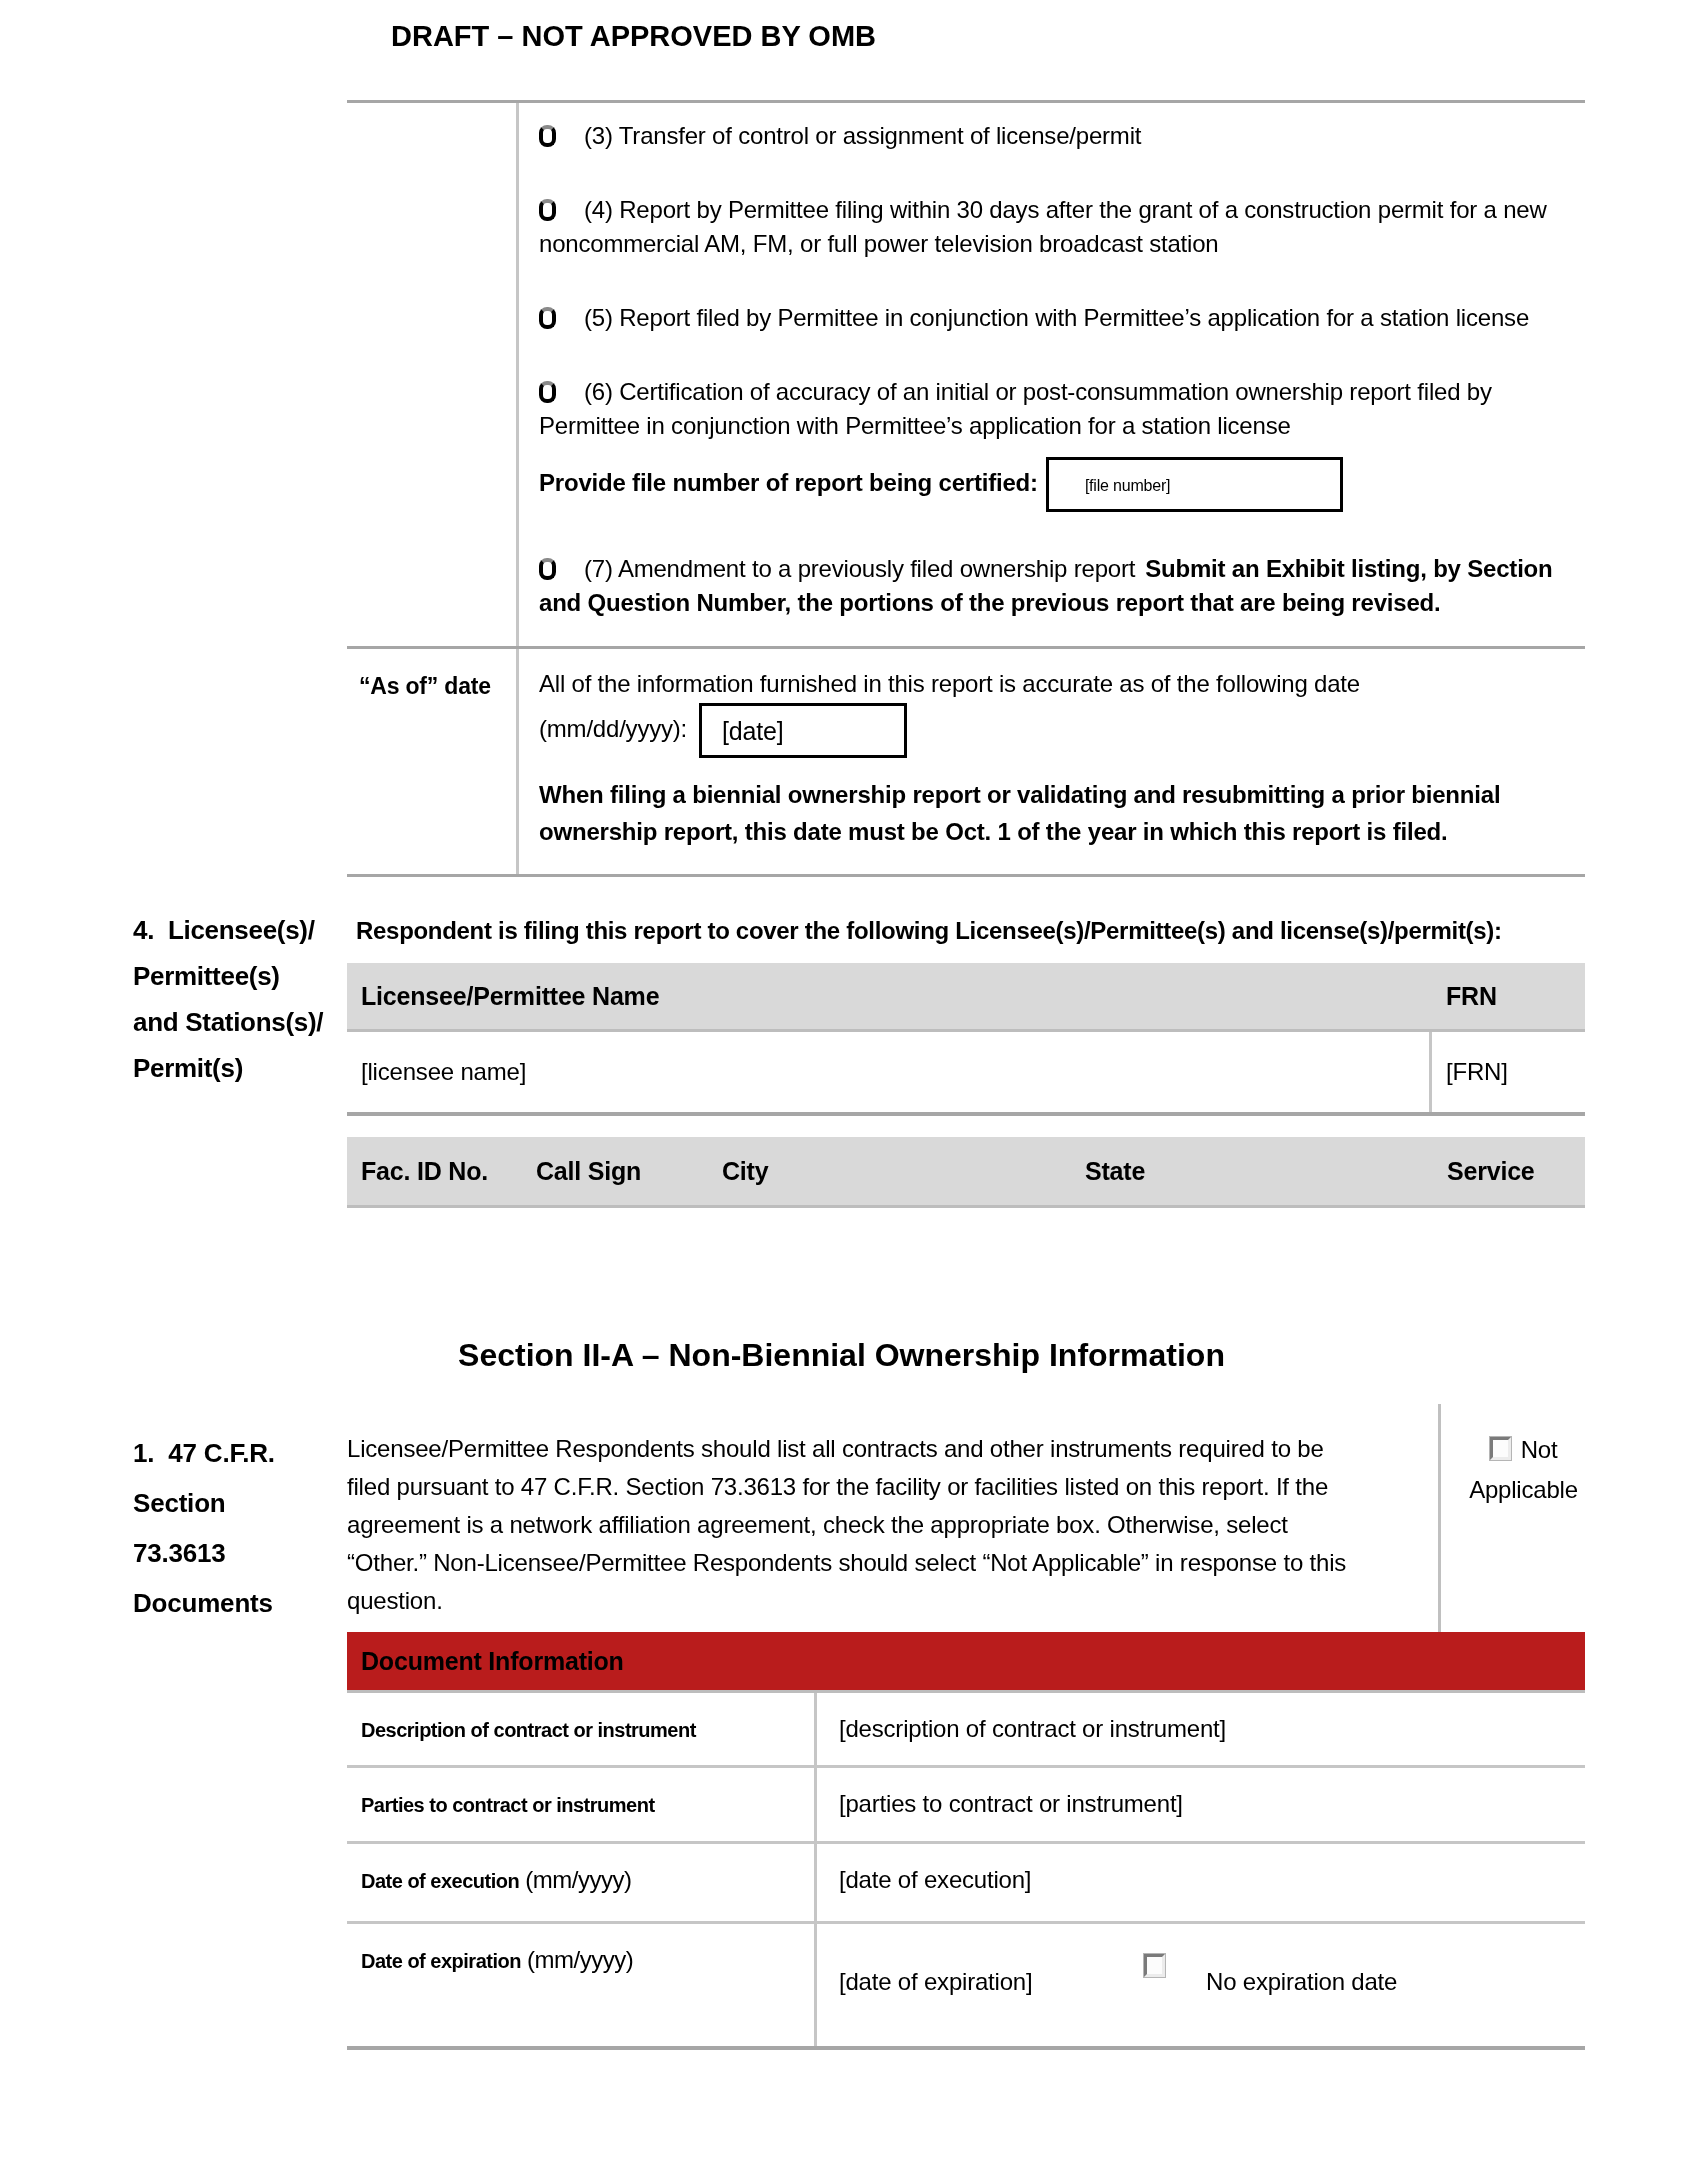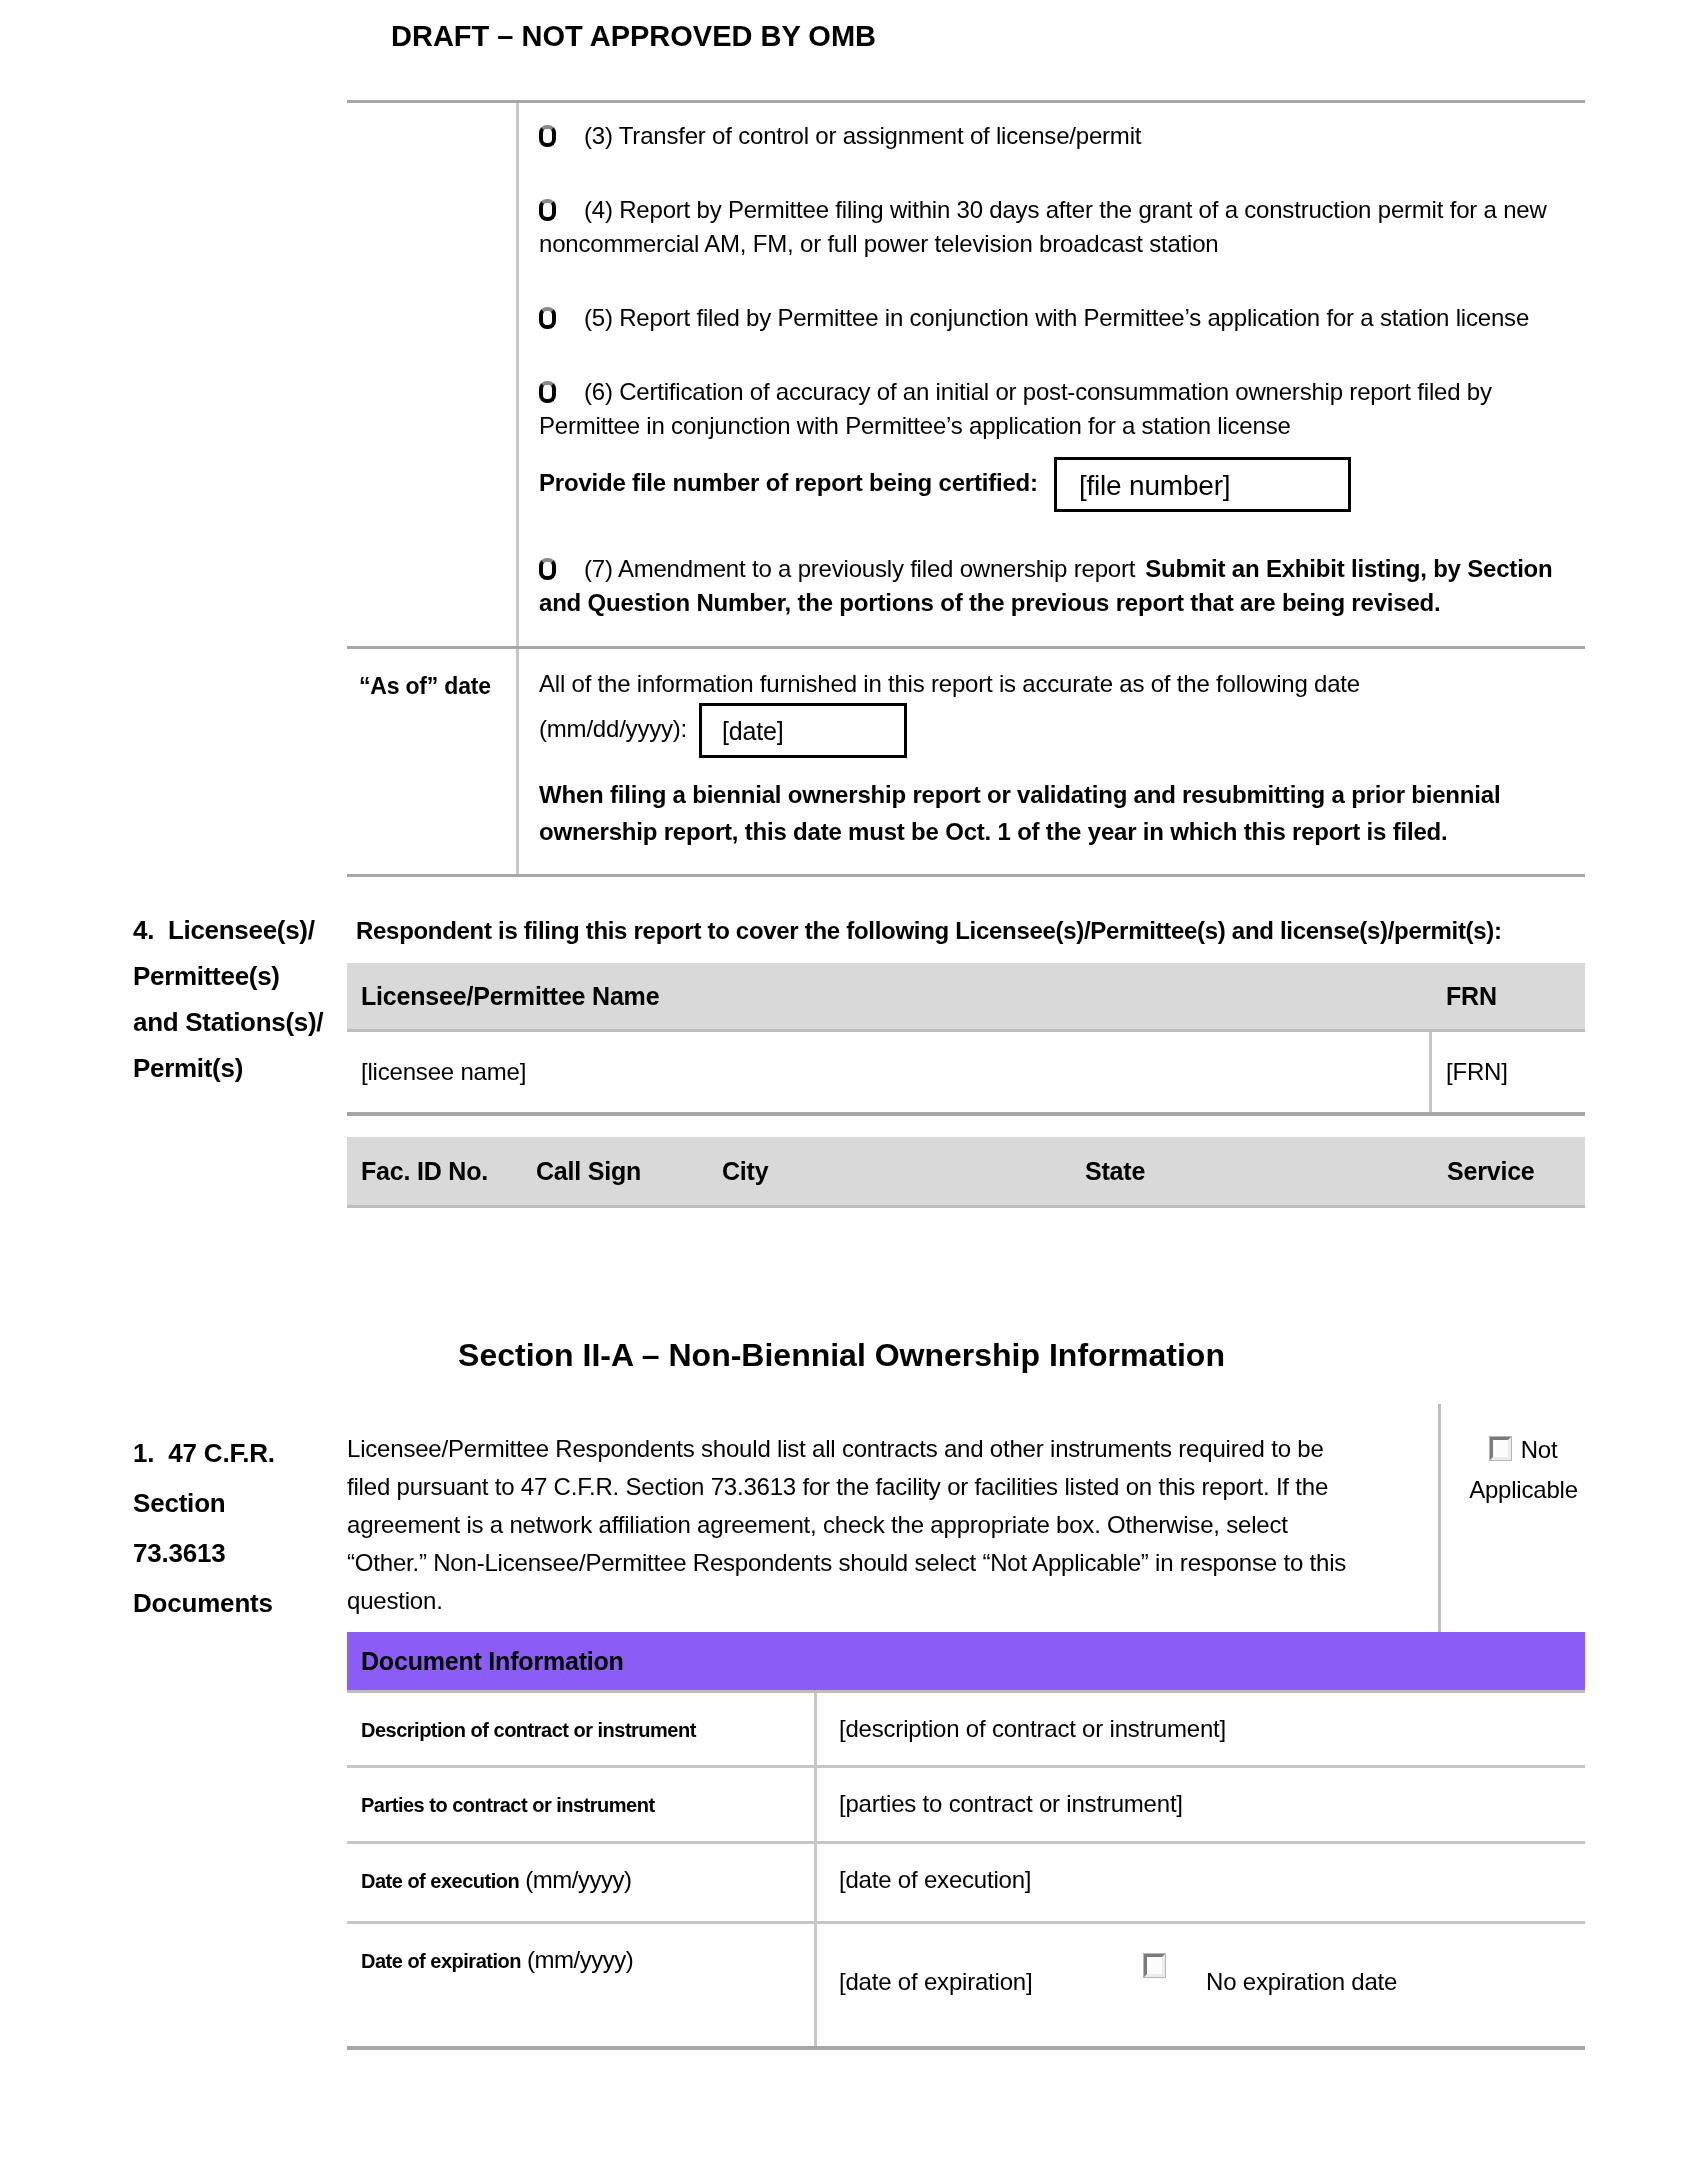--- a/index.html
+++ b/index.html
@@ -34,21 +34,21 @@
   .radio-icon {
     display:inline-block; width:17px; height:22px; background:#fff;
     border:4px solid #000; border-top-color:#8a8a8a; border-radius:8px;
     vertical-align:-3px; margin-right:28px;
   }
   .file-line { margin-top:14px; font-weight:bold; line-height:34px; }
   .input-box {
     display:inline-block; border:3px solid #000; background:#fff;
     font-weight:normal; vertical-align:middle;
   }
-  .file-box { width:297px; height:55px; line-height:51px; padding-left:22px; margin-left:16px; font-size:28px; }
+  .file-box { width:297px; height:55px; line-height:51px; padding-left:36px; margin-left:8px; font-size:16px; }
   .date-box { width:208px; height:55px; line-height:51px; padding-left:20px; margin-left:12px; font-size:25px; }
 
   .asof-label { font-weight:bold; font-size:23px; }
   .asof-body { flex:1; padding:16px 20px 24px 20px; }
   .asof-text { line-height:38px; }
   .asof-note { margin-top:18px; font-weight:bold; line-height:37px; }
 
   
   .sec4-label {
     position:absolute; left:133px; top:907px; width:223px;
@@ -104,21 +104,21 @@
   .checkbox {
     display:inline-block; width:21px; height:23px; background:#fcfcfc;
     border-top:3px solid #7a7a7a; border-left:3px solid #7a7a7a;
     border-bottom:3px solid #ececec; border-right:3px solid #ececec;
     outline:1px solid #b5b5b5; vertical-align:-2px; margin-right:10px;
   }
 
   
   .tbl-doc { top:1632px; border-bottom:4px solid #a6a6a6; }
   .doc-hdr {
-    background:#8b5cf6; height:61px; display:flex; align-items:center;
+    background:#b91c1c; height:61px; display:flex; align-items:center;
     padding-left:14px; font-weight:bold; font-size:25px;
     border-bottom:3px solid #bdbdbd;
   }
   .doc-row { display:flex; border-bottom:3px solid #c6c6c6; }
   .doc-row:last-child { border-bottom:none; }
   .doc-lbl {
     flex:0 0 470px; border-right:3px solid #c6c6c6;
     padding:22px 8px 0 14px; letter-spacing:-0.5px;
   }
   .doc-lbl .lbl-main { font-weight:bold; font-size:20px; }

